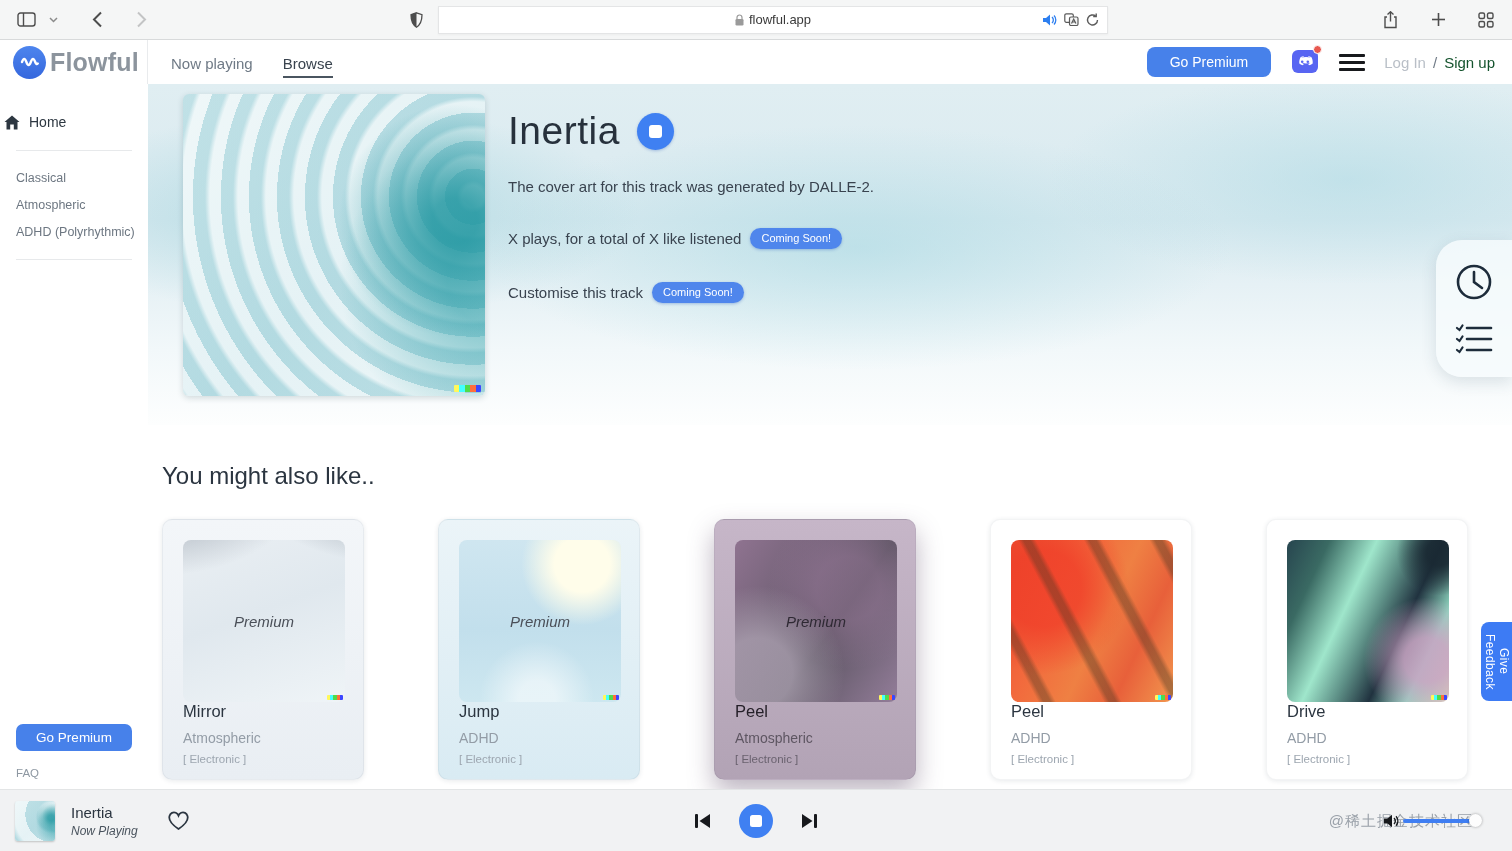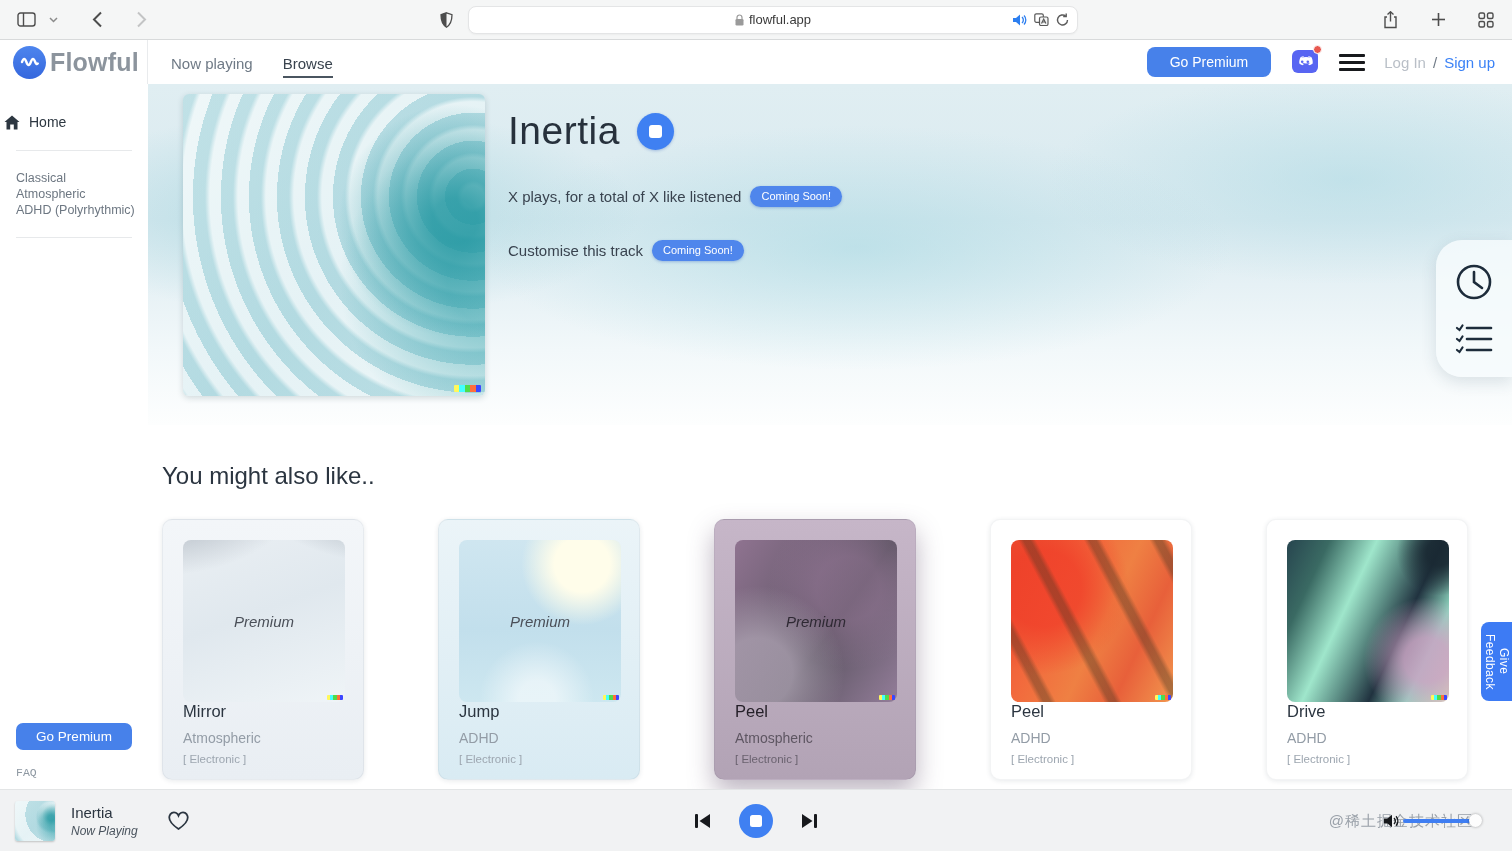--- a/index.html
+++ b/index.html
@@ -8,21 +8,21 @@
 
   
   .browser-bar { height:40px; background:#f5f6f6; border-bottom:1px solid #d8dadb;
     display:flex; align-items:center; padding:0 14px; position:relative; }
   .bw-left { display:flex; align-items:center; gap:6px; }
   .bw-group { display:flex; align-items:center; gap:3px; margin-right:14px; }
   .bw-icon { display:flex; align-items:center; justify-content:center; width:24px; height:24px; color:#4d4d4d; }
   .bw-icon.dim { color:#c3c4c5; }
   .url-wrap { position:absolute; left:50%; top:50%; transform:translate(-50%,-50%);
     display:flex; align-items:center; gap:10px; }
-  .url-pill { width:610px; height:28px; background:#fff; border:1px solid #e4e5e6; border-radius:8px;
+  .url-pill { width:670px; height:28px; background:#fff; border:1px solid #e4e5e6; border-radius:0;
     display:flex; align-items:center; justify-content:center; position:relative;
     box-shadow:0 1px 2px rgba(0,0,0,.04); font-size:13px; color:#3a3a3a; }
   .url-text { display:flex; align-items:center; gap:5px; }
   .url-right { position:absolute; right:8px; top:0; height:100%; display:flex; align-items:center; gap:7px; }
   .bw-right { margin-left:auto; display:flex; align-items:center; gap:24px; color:#4d4d4d; }
 
   
   .app-header { height:44px; background:#fff; display:flex; align-items:center; }
   .logo-cell { width:148px; height:100%; display:flex; align-items:center; padding-left:13px;
     border-right:1px solid #e9ebed; }
@@ -36,33 +36,33 @@
   .btn-premium { background:#4781ea; color:#fff; font-size:14px; border:none; border-radius:8px;
     padding:7px 23px; cursor:pointer; }
   .discord-wrap { position:relative; width:30px; height:30px; }
   .discord-badge { position:absolute; top:-2px; right:-2px; width:9px; height:9px; border-radius:50%;
     background:#e8584f; border:1.5px solid #fff; }
   .hamburger { display:flex; flex-direction:column; gap:4px; cursor:pointer; }
   .hamburger span { width:26px; height:3px; background:#17191c; border-radius:1px; }
   .auth { font-size:15px; display:flex; gap:7px; align-items:center; }
   .auth .login { color:#b9bfc7; cursor:pointer; }
   .auth .slash { color:#6f7a86; }
-  .auth .signup { color:#3b82f6; cursor:pointer; }
+  .auth .signup { color:#14532d; cursor:pointer; }
 
   
   .body-row { display:flex; height:705px; }
   .sidebar { width:148px; background:#fff; display:flex; flex-direction:column; padding-top:30px; flex:none; }
   .side-home { display:flex; align-items:center; gap:9px; padding:0 4px; font-size:14px; color:#2d3741; cursor:pointer; }
   .side-divider { border-top:1px solid #e7e9eb; margin:20px 16px; }
-  .side-genres { display:flex; flex-direction:column; gap:2px; padding:0 16px; }
+  .side-genres { display:flex; flex-direction:column; gap:13px; padding:0 16px; }
   .side-genre { font-size:12.5px; color:#6d7782; cursor:pointer; white-space:nowrap; }
   .side-spacer { flex:1; }
   .side-premium { margin:0 16px 16px; background:#4781ea; color:#fff; border:none; border-radius:7px;
     height:27px; font-size:13.5px; cursor:pointer; }
-  .side-faq { padding:0 16px 10px; font-size:11.5px; color:#8e98a2; cursor:pointer;font-family:Liberation Mono, monospace; }
+  .side-faq { padding:0 16px 10px; font-size:11.5px; color:#8e98a2; cursor:pointer; }
 
   .main { flex:1; position:relative; background:#fff; overflow:hidden; }
 
   
   .hero { height:341px; position:relative;
     background:
       radial-gradient(ellipse 430px 150px at 14% 38%, rgba(140,204,214,.55), transparent 70%),
       radial-gradient(ellipse 520px 170px at 52% 48%, rgba(158,213,223,.5), transparent 72%),
       radial-gradient(ellipse 430px 150px at 88% 28%, rgba(168,216,226,.5), transparent 70%),
       linear-gradient(180deg,#e0eef2 0%,#daeaf0 40%,#f2f8fa 78%,#fdfefe 100%); }
@@ -327,20 +327,21 @@
               <i style="background:#3c46ff"></i>
           </span>
         </div>
         <div class="hero-text">
           <div class="hero-title-row">
             <h1 class="hero-title">Inertia</h1>
             <button class="hero-stop" aria-label="stop">
                 <i></i>
               </button>
           </div>
+          <p class="hero-desc">The cover art for this track was generated by  DALLE-2.</p>
           <div class="hero-line">
             <span>X plays, for a total of X like listened</span>
             <span class="badge">Coming Soon!</span>
           </div>
           <div class="hero-line">
             <span>Customise this track</span>
             <span class="badge">Coming Soon!</span>
           </div>
         </div>
       </div>

